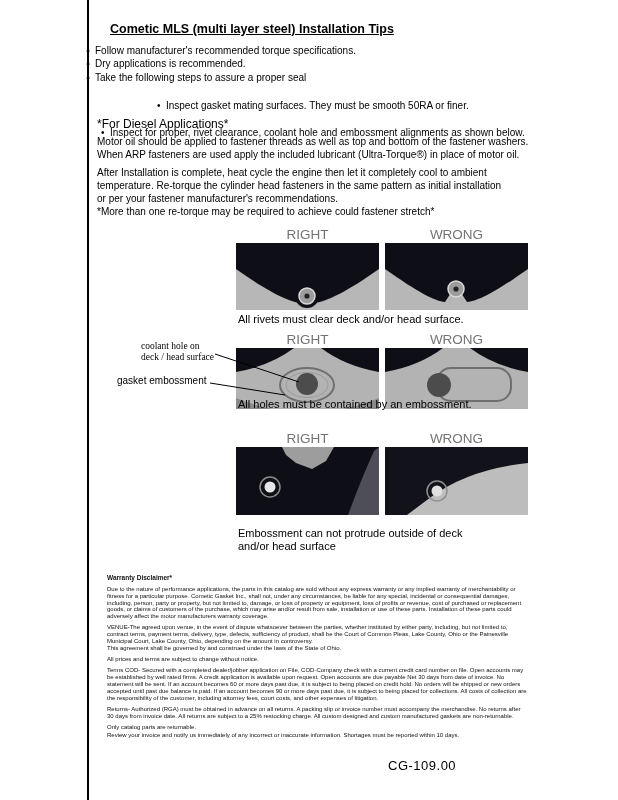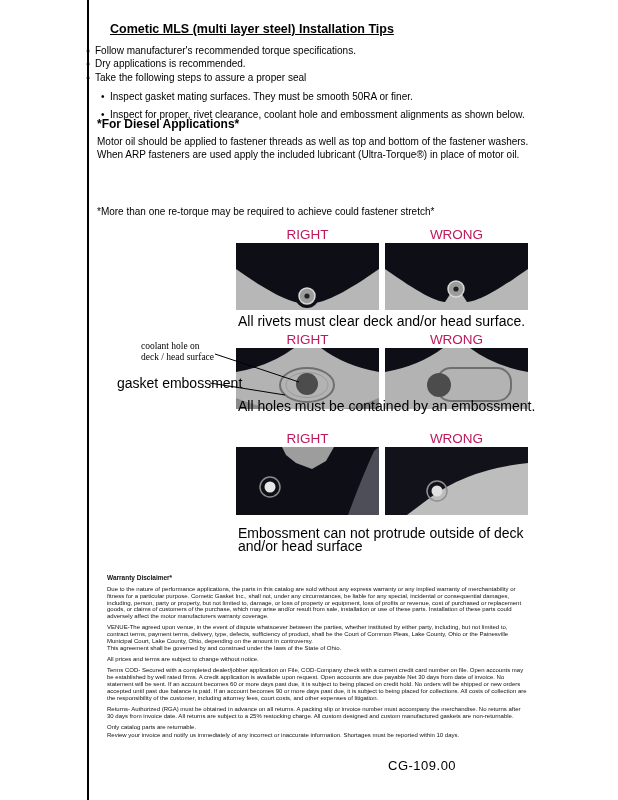--- a/index.html
+++ b/index.html
@@ -7,46 +7,46 @@
   body { font-family:"Liberation Sans", sans-serif; color:#000; }
   .page { position:relative; width:588px; height:800px; background:#ffffff; overflow:hidden; }
   .left-rule { position:absolute; left:87px; top:0; width:2px; height:800px; background:#000; }
 
   .title { position:absolute; left:110px; top:22px; font-size:12.5px; font-weight:bold; text-decoration:underline; }
 
   .bullets { position:absolute; left:86px; top:45px; font-size:10px; line-height:12.3px; }
   .b { display:flex; }
   .b .marker { width:9px; flex:0 0 9px; }
   .b .marker.o::before { content:"\25CB"; font-size:7px; position:relative; top:-1px; }
-  .b.sub { margin-left:15px; margin-top:6px; }
+  .b.sub { margin-left:15px; margin-top:15px;justify-content:center; }
   .b .marker.f::before { content:"\2022"; font-size:10px; }
 
-  .diesel-heading { position:absolute; left:97px; top:117px; font-size:12px; font-weight:bold;text-align:center; }
+  .diesel-heading { position:absolute; left:97px; top:117px; font-size:12px; font-weight:normal;text-align:center; }
   .para { position:absolute; left:97px; width:470px; font-size:10px; line-height:12.8px; white-space:pre-line; }
   .dp1 { top:136px; }
   .dp2 { top:167px; }
   .dnote { top:206px; }
 
-  .fig-labels { position:absolute; left:236px; width:292px; display:flex; font-size:13.5px; color:#be185d; }
+  .fig-labels { position:absolute; left:236px; width:292px; display:flex; font-size:13.5px; color:#737373; }
   .fig-labels .lab { width:143px; text-align:center; }
   .fig-labels .lab + .lab { margin-left:6px; }
   .f1-labels { top:227px; } .f2-labels { top:332px; } .f3-labels { top:431px; }
 
   .panel { position:absolute; display:block; }
   .p1r { left:236px; top:243px; } .p1w { left:385px; top:243px; }
   .p2r { left:236px; top:348px; } .p2w { left:385px; top:348px; }
   .p3r { left:236px; top:447px; } .p3w { left:385px; top:447px; }
 
-  .fig-caption { position:absolute; left:238px; font-size:14px; }
+  .fig-caption { position:absolute; left:238px; font-size:11px; }
   .f1-cap { top:313px; }
   .f2-cap { top:398px; }
   .f3-cap { top:519px; white-space:pre-line; line-height:12.5px;margin-top:8px; }
 
   .callout1 { position:absolute; left:141px; top:341px; font-size:9.5px; line-height:11px; white-space:pre-line;font-family:Liberation Serif, serif; }
-  .callout2 { position:absolute; left:117px; top:375px; font-size:14px; }
+  .callout2 { position:absolute; left:117px; top:375px; font-size:10px; }
   .callout-lines { position:absolute; left:205px; top:345px; }
 
   .warranty { position:absolute; left:107px; top:574px; width:421px; color:#111; }
   .w-head { font-size:6.5px; font-weight:bold; margin-bottom:5px; }
   .warranty p { font-size:6px; line-height:6.8px; margin:0 0 4.5px 0; white-space:pre-line; }
   .warranty p.nogap { margin-bottom:1px; }
 
   .footer { position:absolute; left:388px; top:758px; font-size:13px; letter-spacing:0.5px; }
 </style>
 </head>
@@ -76,20 +76,23 @@
     </div>
     <div class="b sub">
       <span class="marker f"></span>
       <span>Inspect for proper, rivet clearance, coolant hole and embossment alignments as shown below.</span>
     </div>
   </div>
 
   <div class="diesel-heading">*For Diesel Applications*</div>
   <div class="para dp1">Motor oil should be applied to fastener threads as well as top and bottom of the fastener washers.
 When ARP fasteners are used apply the included lubricant (Ultra-Torque®) in place of motor oil.</div>
+  <div class="para dp2">After Installation is complete, heat cycle the engine then let it completely cool to ambient
+temperature. Re-torque the cylinder head fasteners in the same pattern as initial installation
+or per your fastener manufacturer's recommendations.</div>
   <div class="para dnote">*More than one re-torque may be required to achieve could fastener stretch*</div>
 
   <div class="fig-labels f1-labels">
     <span class="lab">RIGHT</span>
     <span class="lab">WRONG</span>
   </div>
   <svg class="panel p1r" width="143" height="67" viewBox="0 0 143 67">
     <rect width="143" height="67" fill="#0e0e16"></rect>
     <path d="M0,67 L0,26 C34,50 52,58 64,60 L79,60 C91,58 109,50 143,26 L143,67 Z" fill="#b7b7b7"></path>
     <circle cx="71" cy="53" r="12" fill="#0e0e16"></circle>

